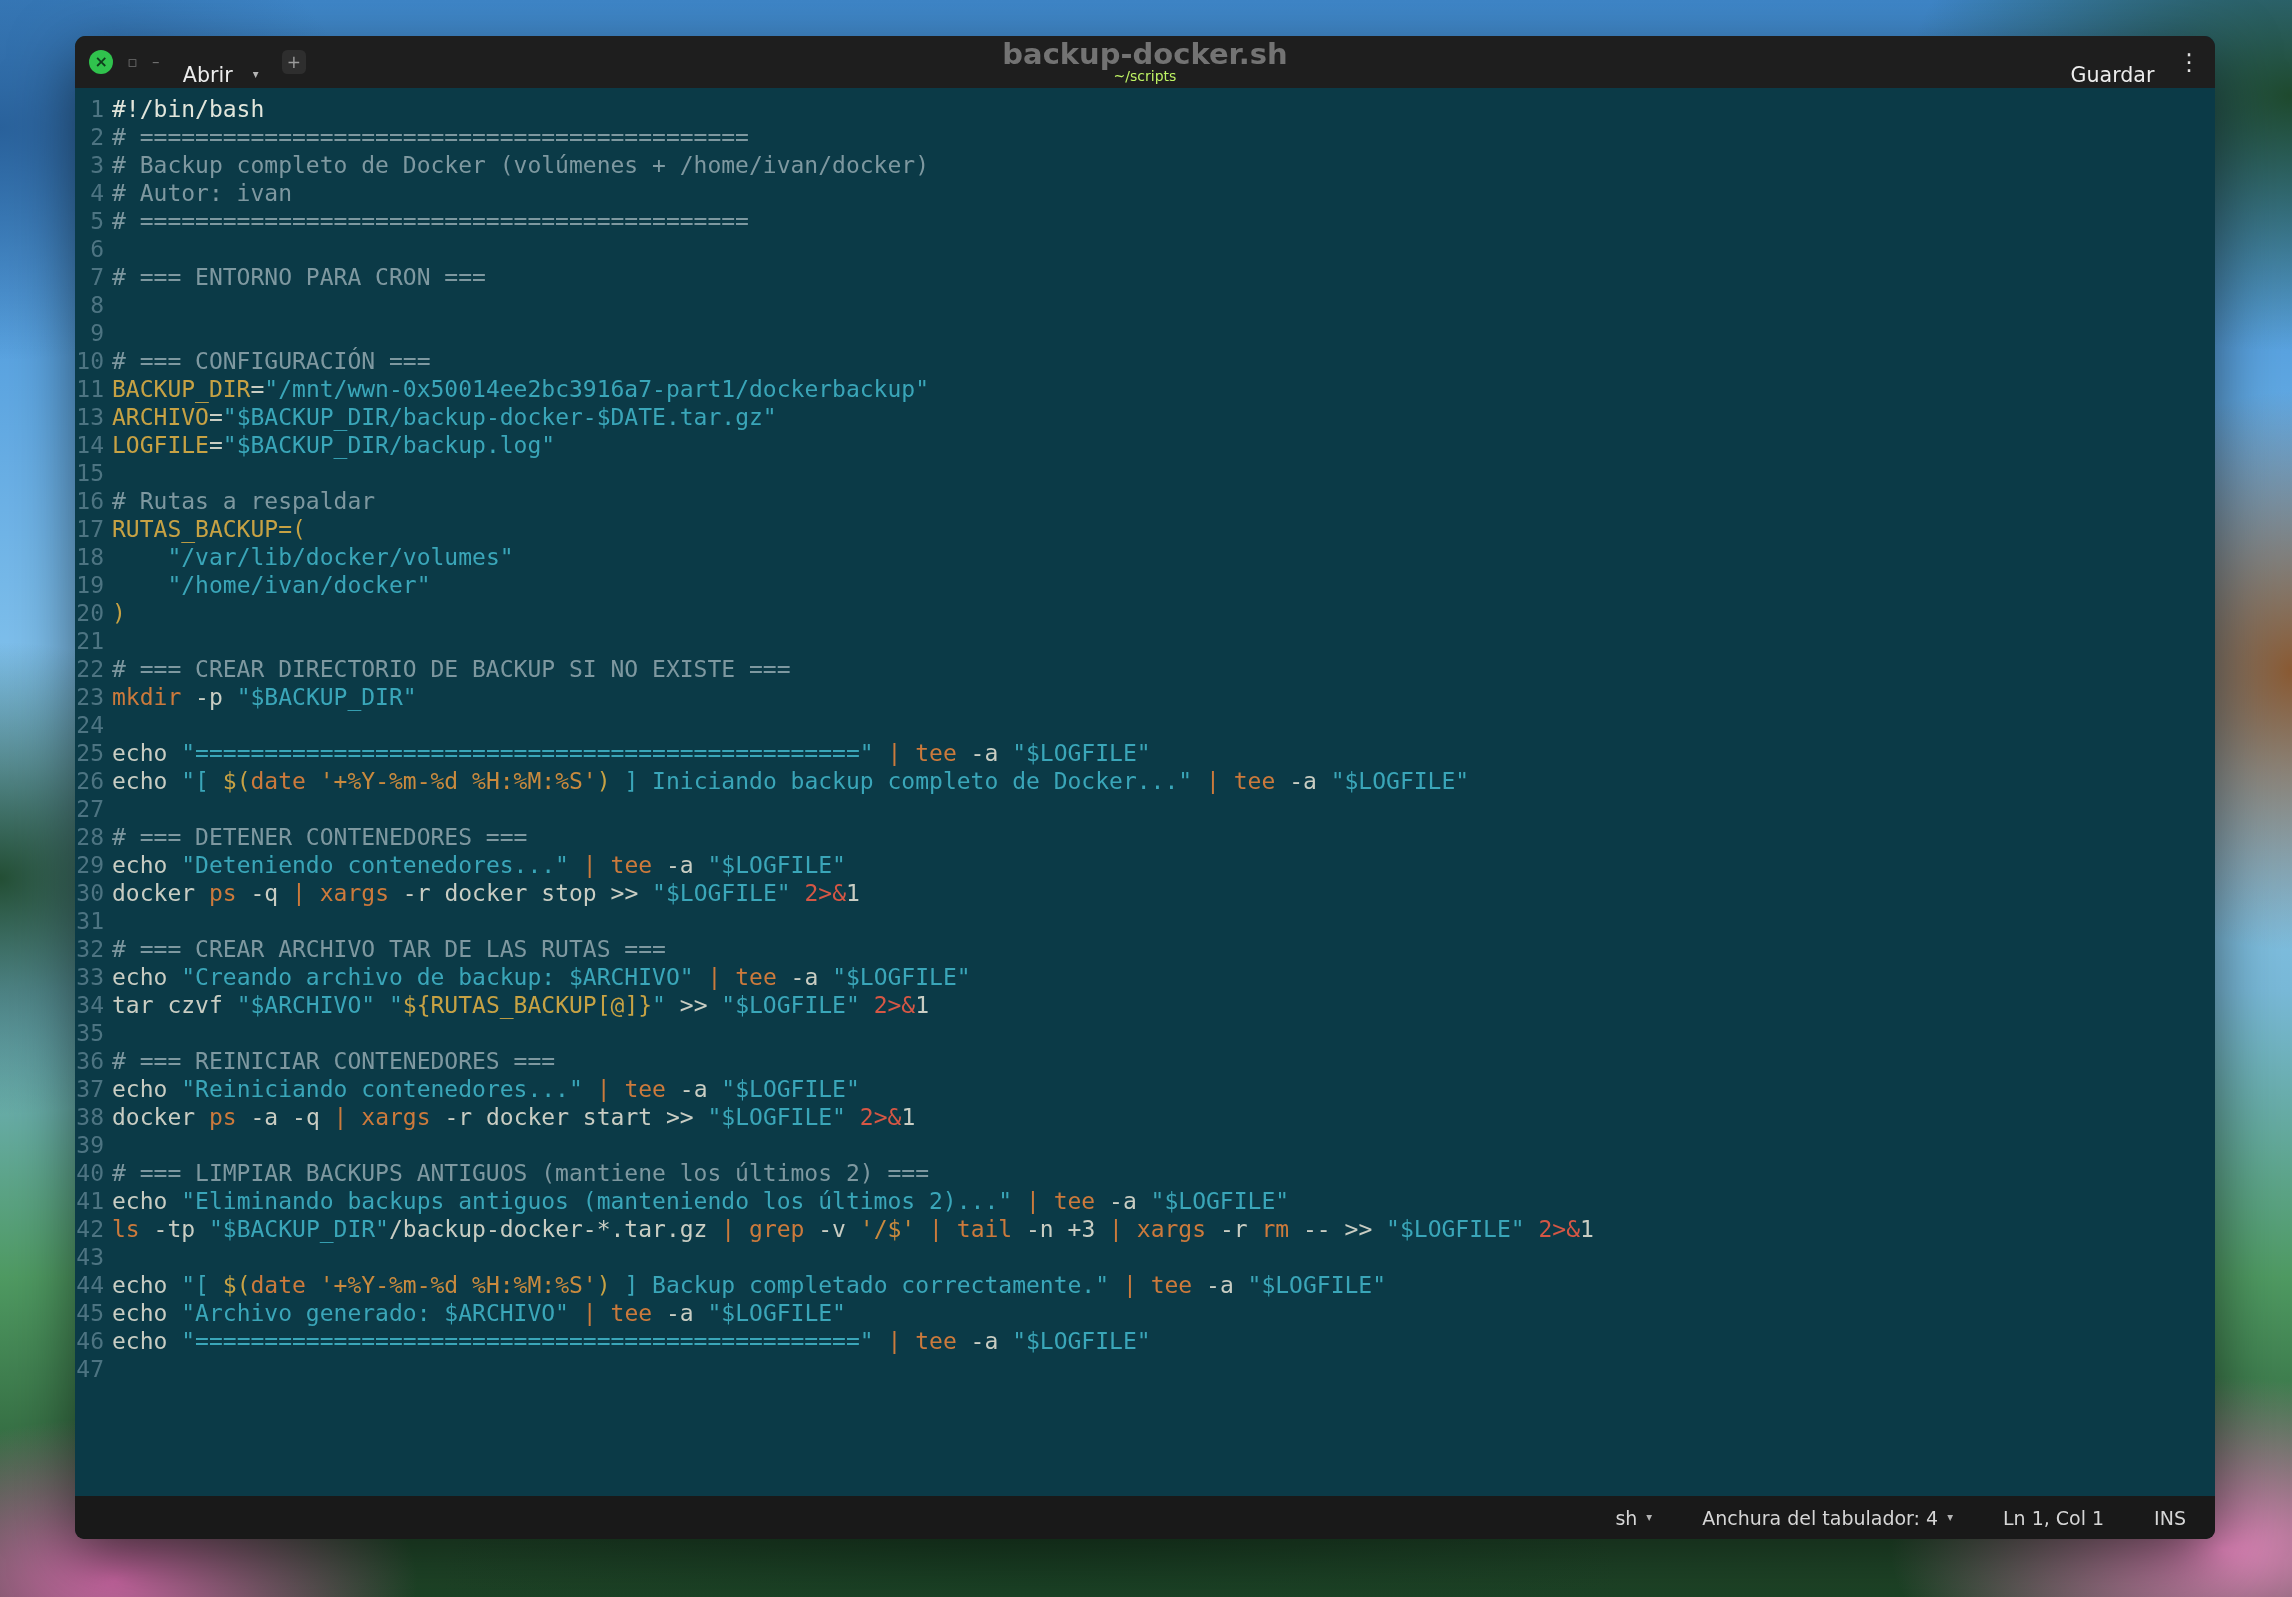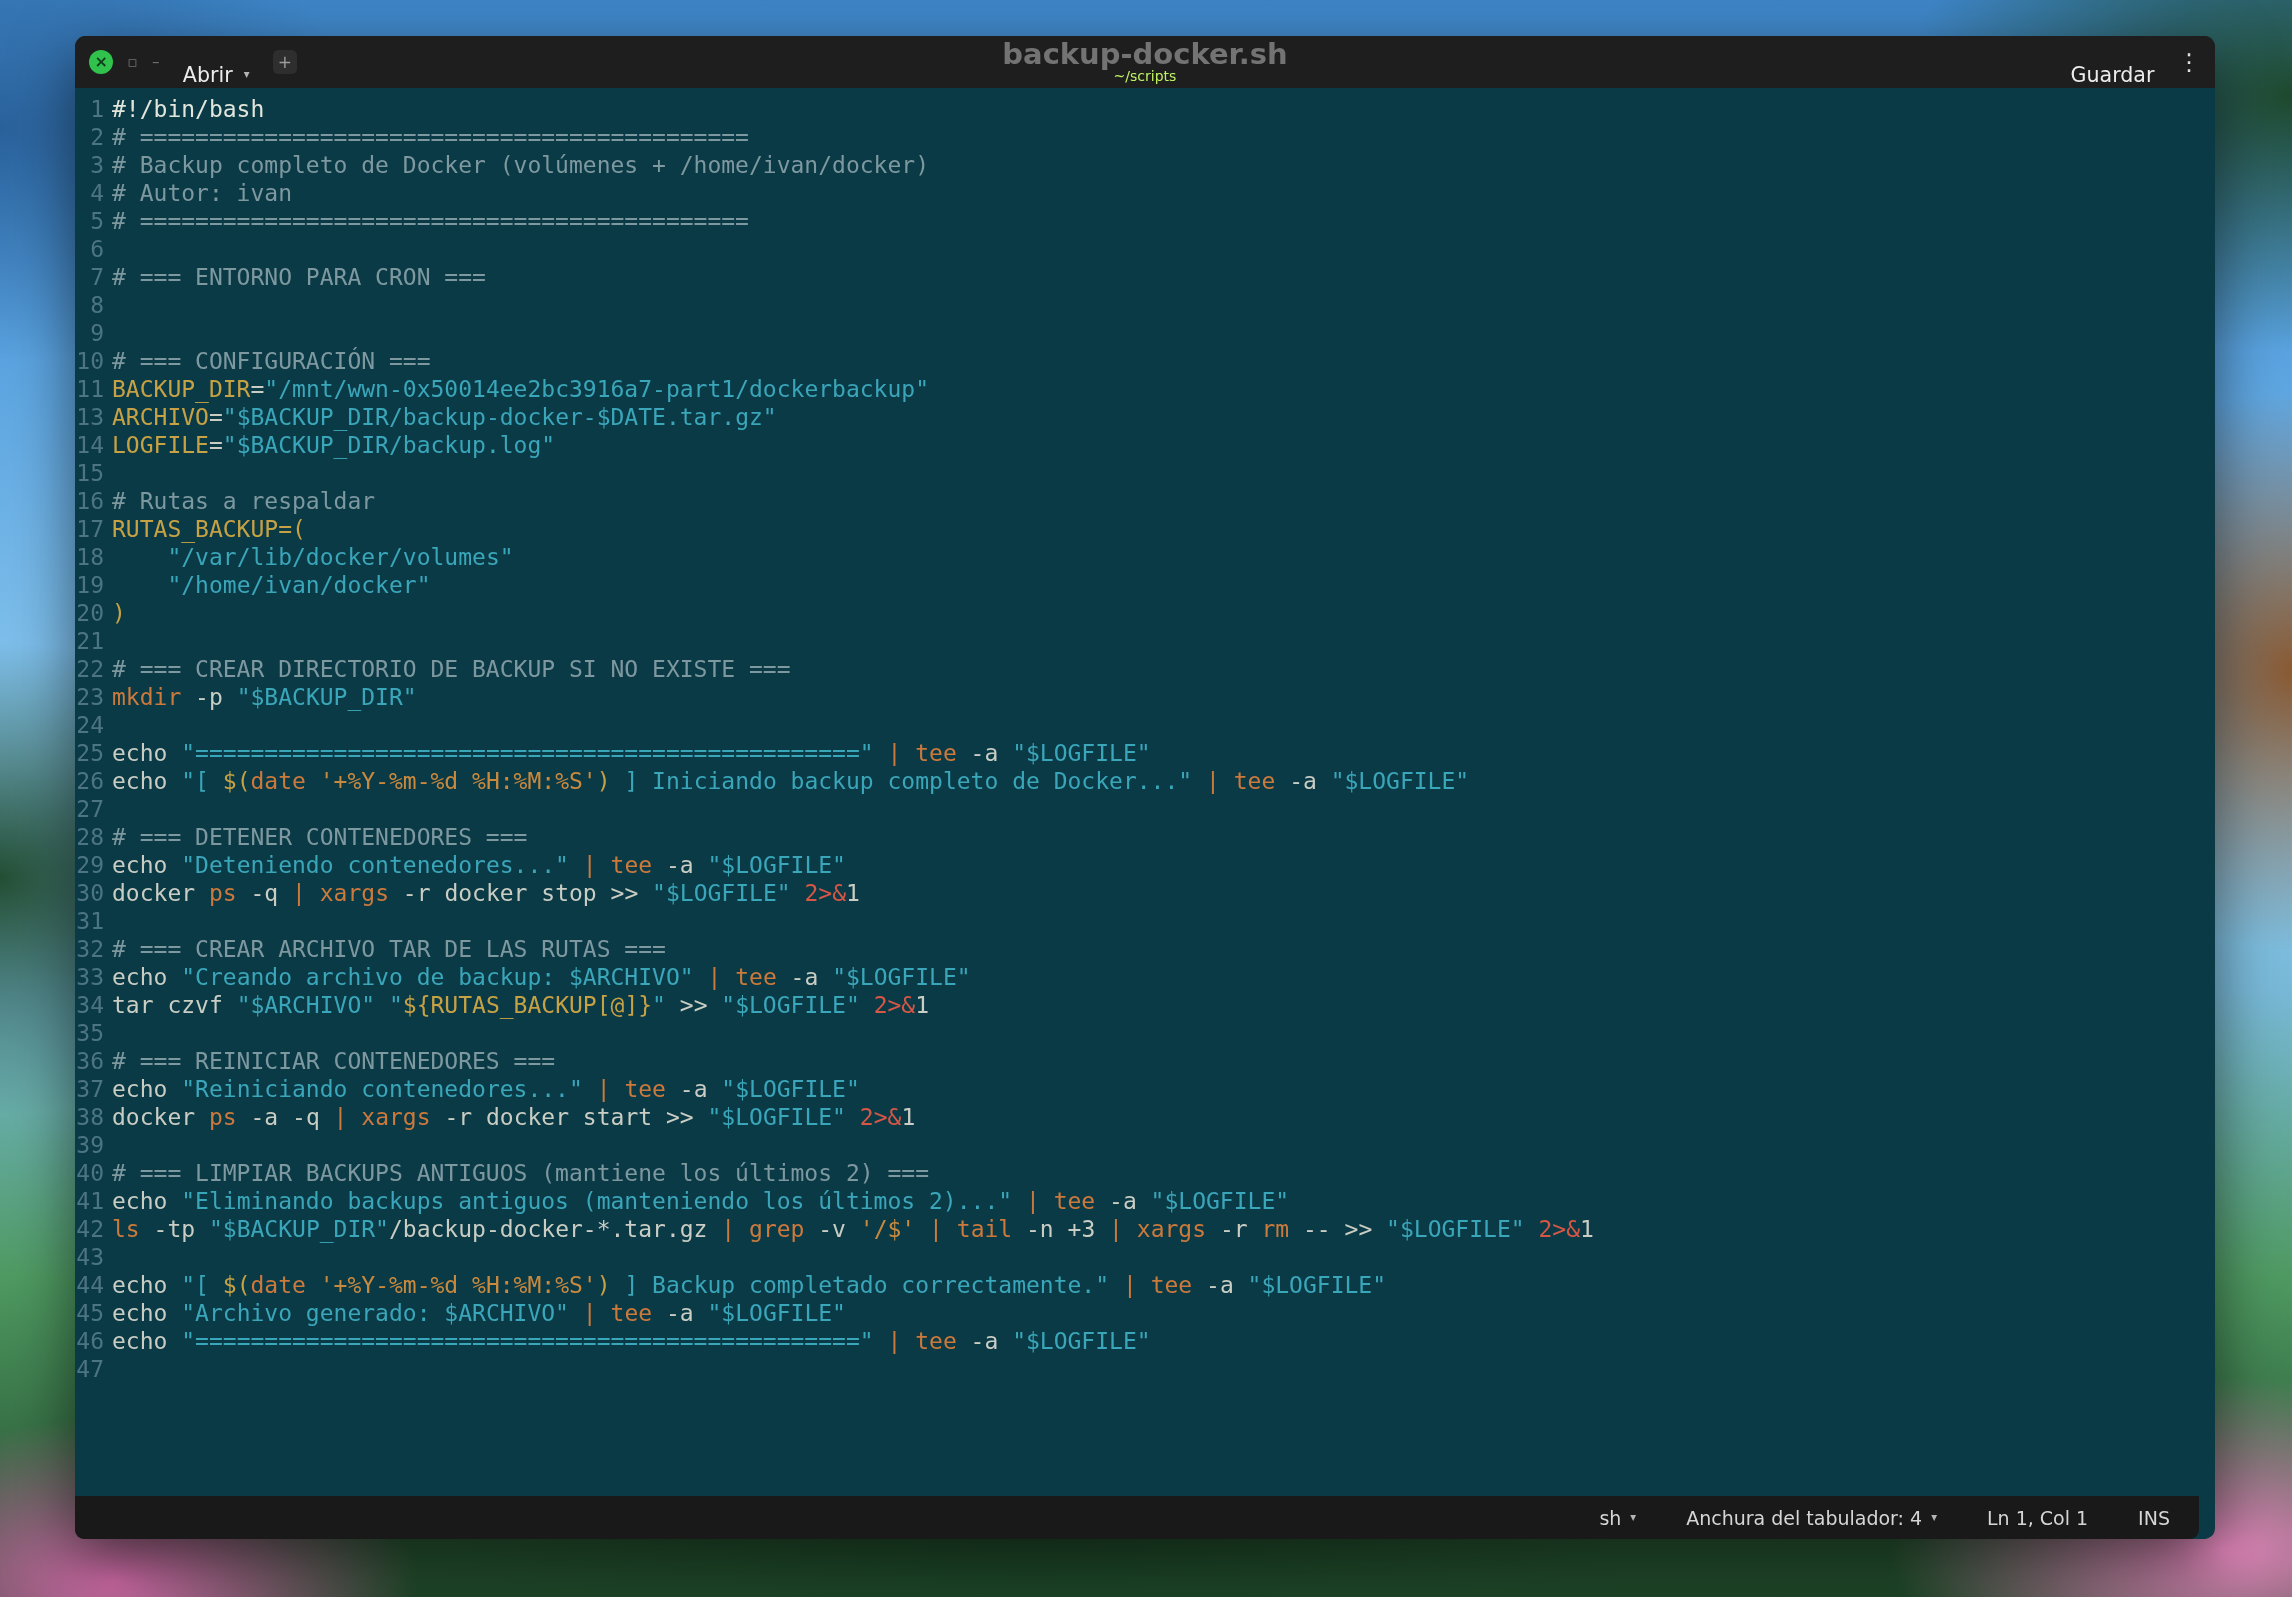--- a/index.html
+++ b/index.html
@@ -38,21 +38,21 @@
   .hb-left,.hb-right{display:flex;align-items:center;gap:14.3px}
   button{background:none;border:none;font:inherit;color:inherit;cursor:default}
   .wc-close{
     width:24px;height:24px;border-radius:50%;
     background:var(--accent-green,#30c24d);
     display:flex;align-items:center;justify-content:center;
     color:#0e3d1c;font-size:16px;font-weight:bold;line-height:1;
   }
   .wc-glyph{color:#6f6f6f;font-size:15px;line-height:1}
   .hb-btn{
-    color:#ececec;font-size:20.6px;display:flex;align-items:center;gap:11px;
+    color:#ececec;font-size:20.6px;display:flex;align-items:center;gap:20px;
     padding:3.6px 9px;border-radius:5.4px;margin-top:25px;
   }
   .caret{font-size:11.6px;color:#b4b4b4;line-height:1}
   .newtab{
     width:24px;height:24px;border-radius:5.4px;background:#2e2e2e;
     color:#9c9c9c;font-size:17px;display:flex;align-items:center;justify-content:center;line-height:1;
   }
   .hb-center{position:absolute;left:50%;top:6.3px;transform:translateX(-50%);text-align:center;white-space:nowrap}
   .title{font-size:29px;font-weight:bold;color:#737373;line-height:25px}
   .subtitle{font-size:14px;color:#bef264;line-height:18px}
@@ -72,21 +72,21 @@
   .tk-cm{color:var(--comment,#7e98a0)}
   .tk-kw{color:var(--keyword,#d65745)}
   .tk-var{color:var(--variable,#c7a244)}
   .tk-str{color:var(--string,#3aa6b9)}
   .tk-cmd{color:var(--command,#cc7a3c)}
   .tk-sq{color:var(--sq-string,#c98a3e)}
   .tk-shb{color:var(--shebang,#e2e6dc);font-weight:normal}
 
   
   .statusbar{
-    position:absolute;left:0;right:16px;bottom:0;height:43px;
+    position:absolute;left:0;right:0;bottom:0;height:43px;
     background:var(--statusbar-bg,#191919);
     border-radius:0 0 9px 9px;
     display:flex;align-items:center;justify-content:flex-end;
     gap:50px;padding-right:29px;
     color:#d6d6d6;font-size:19px;
   }
   .sb-item{display:flex;align-items:center;gap:9px;color:#d6d6d6;font-size:19px}
 </style>
 </head>
 <body>

